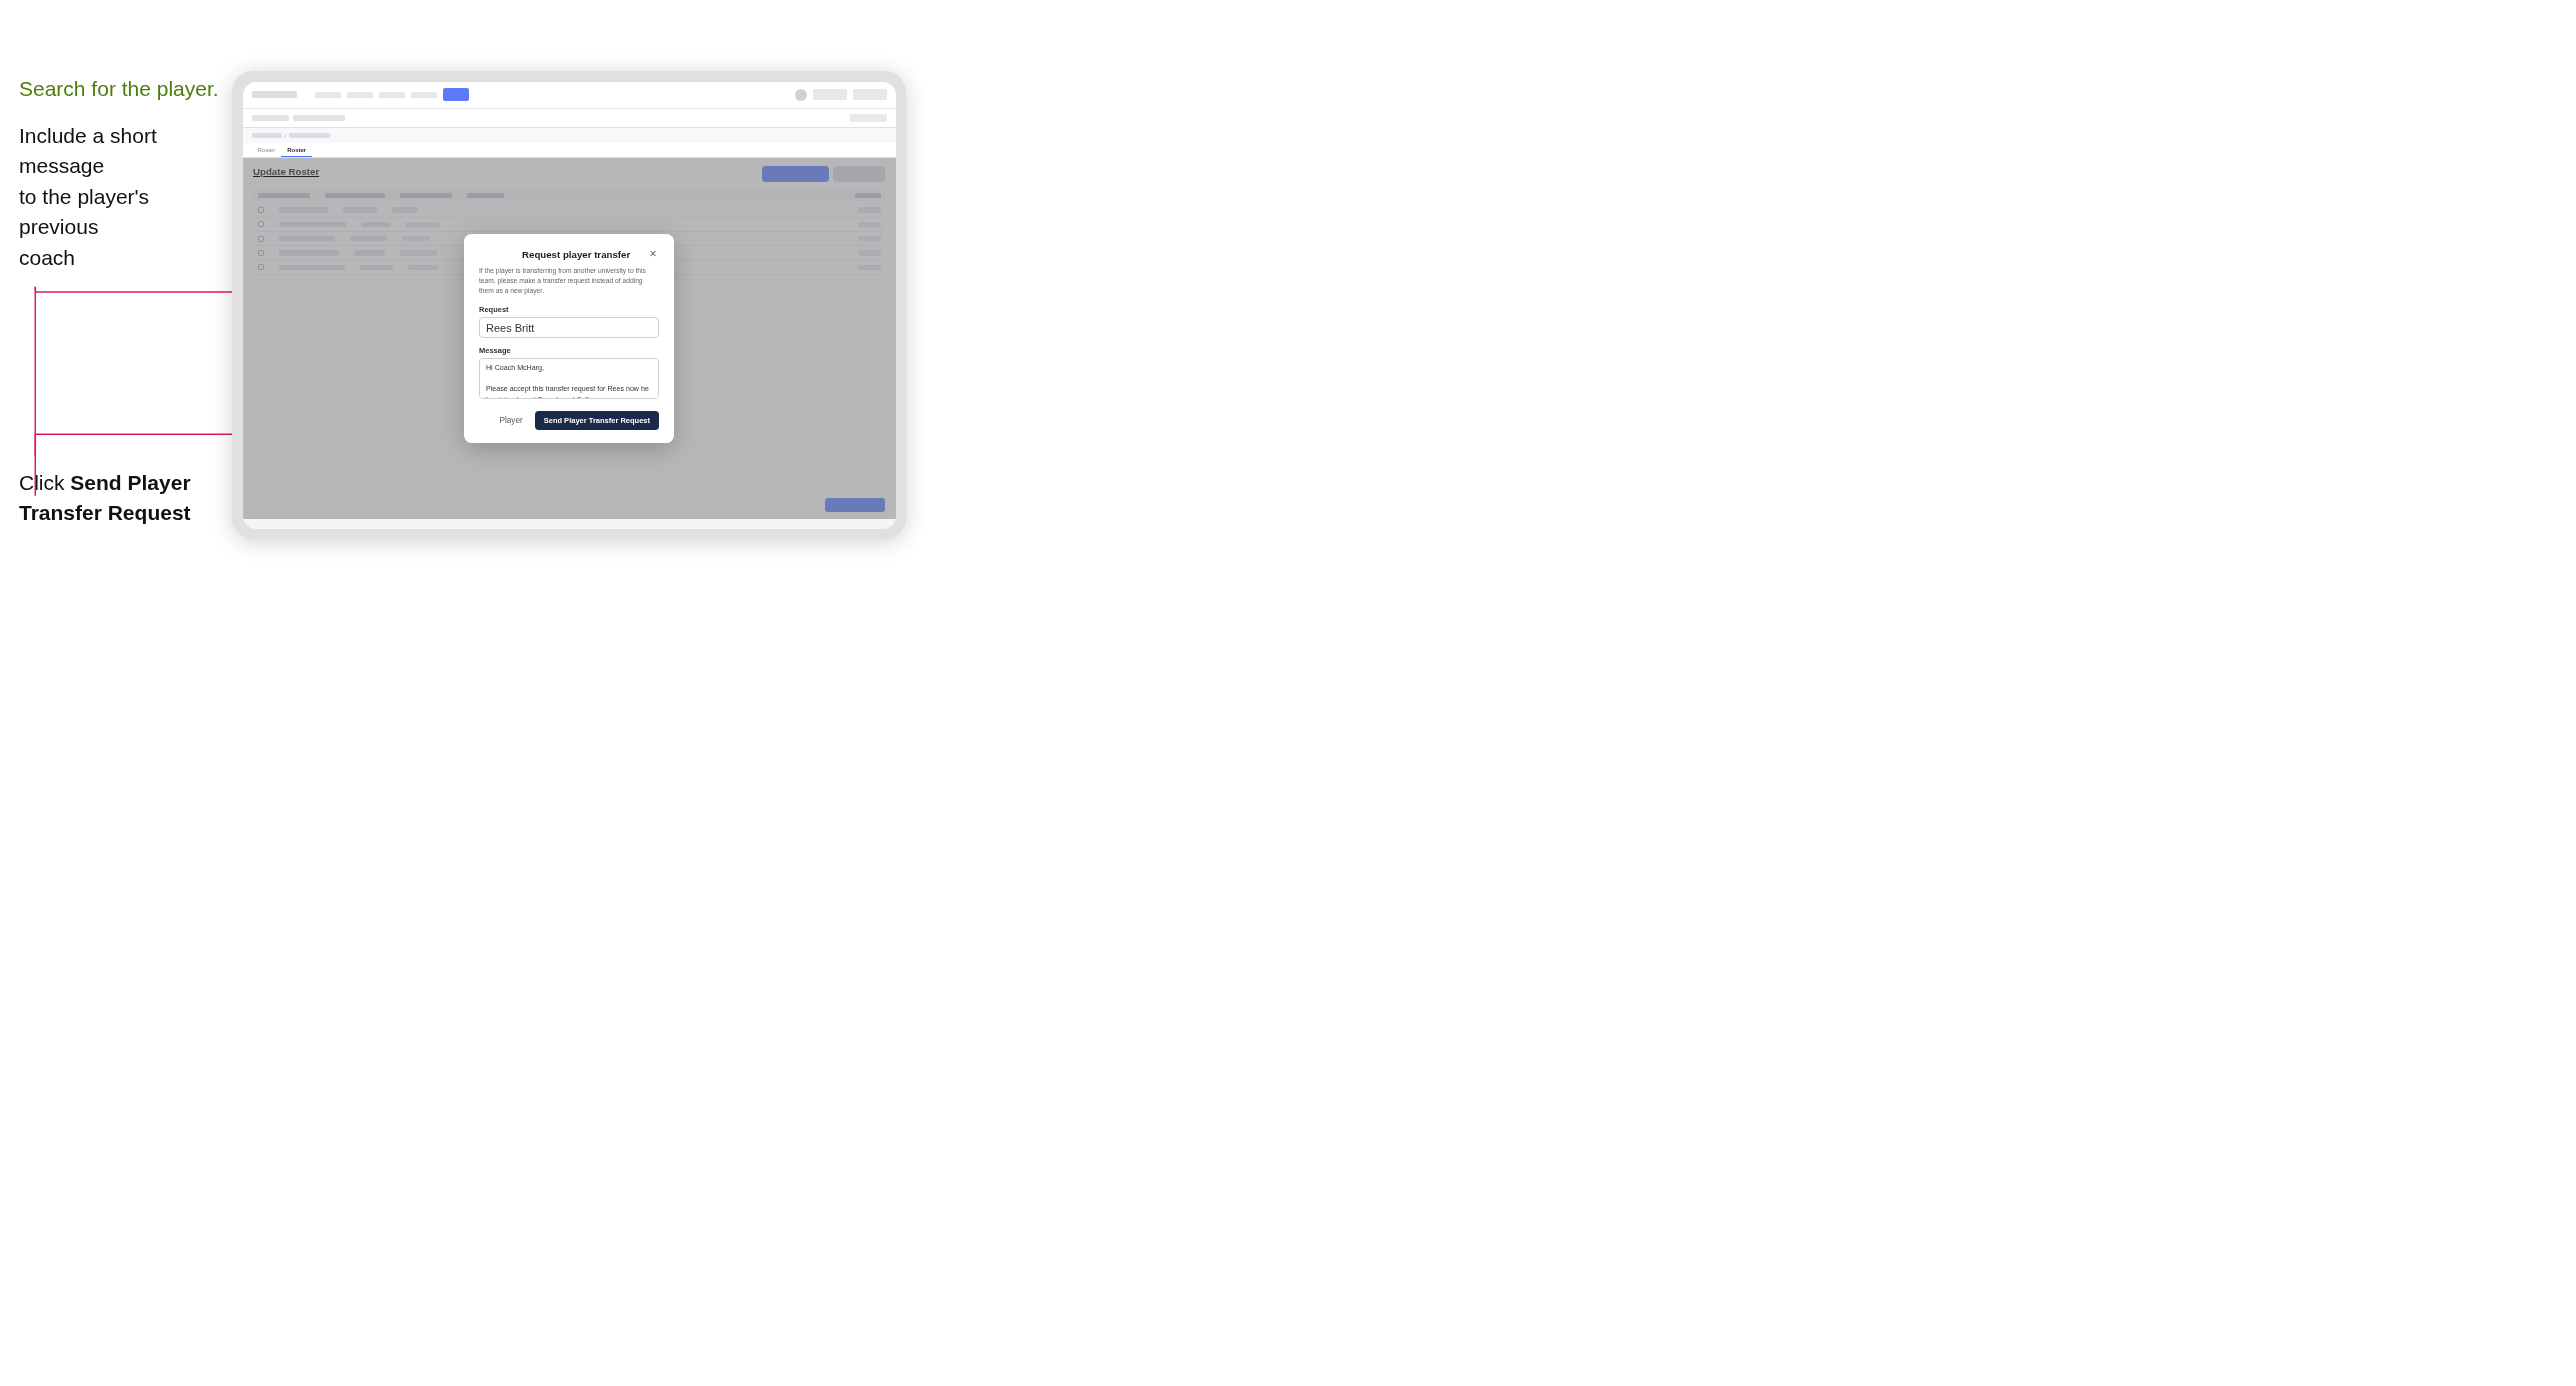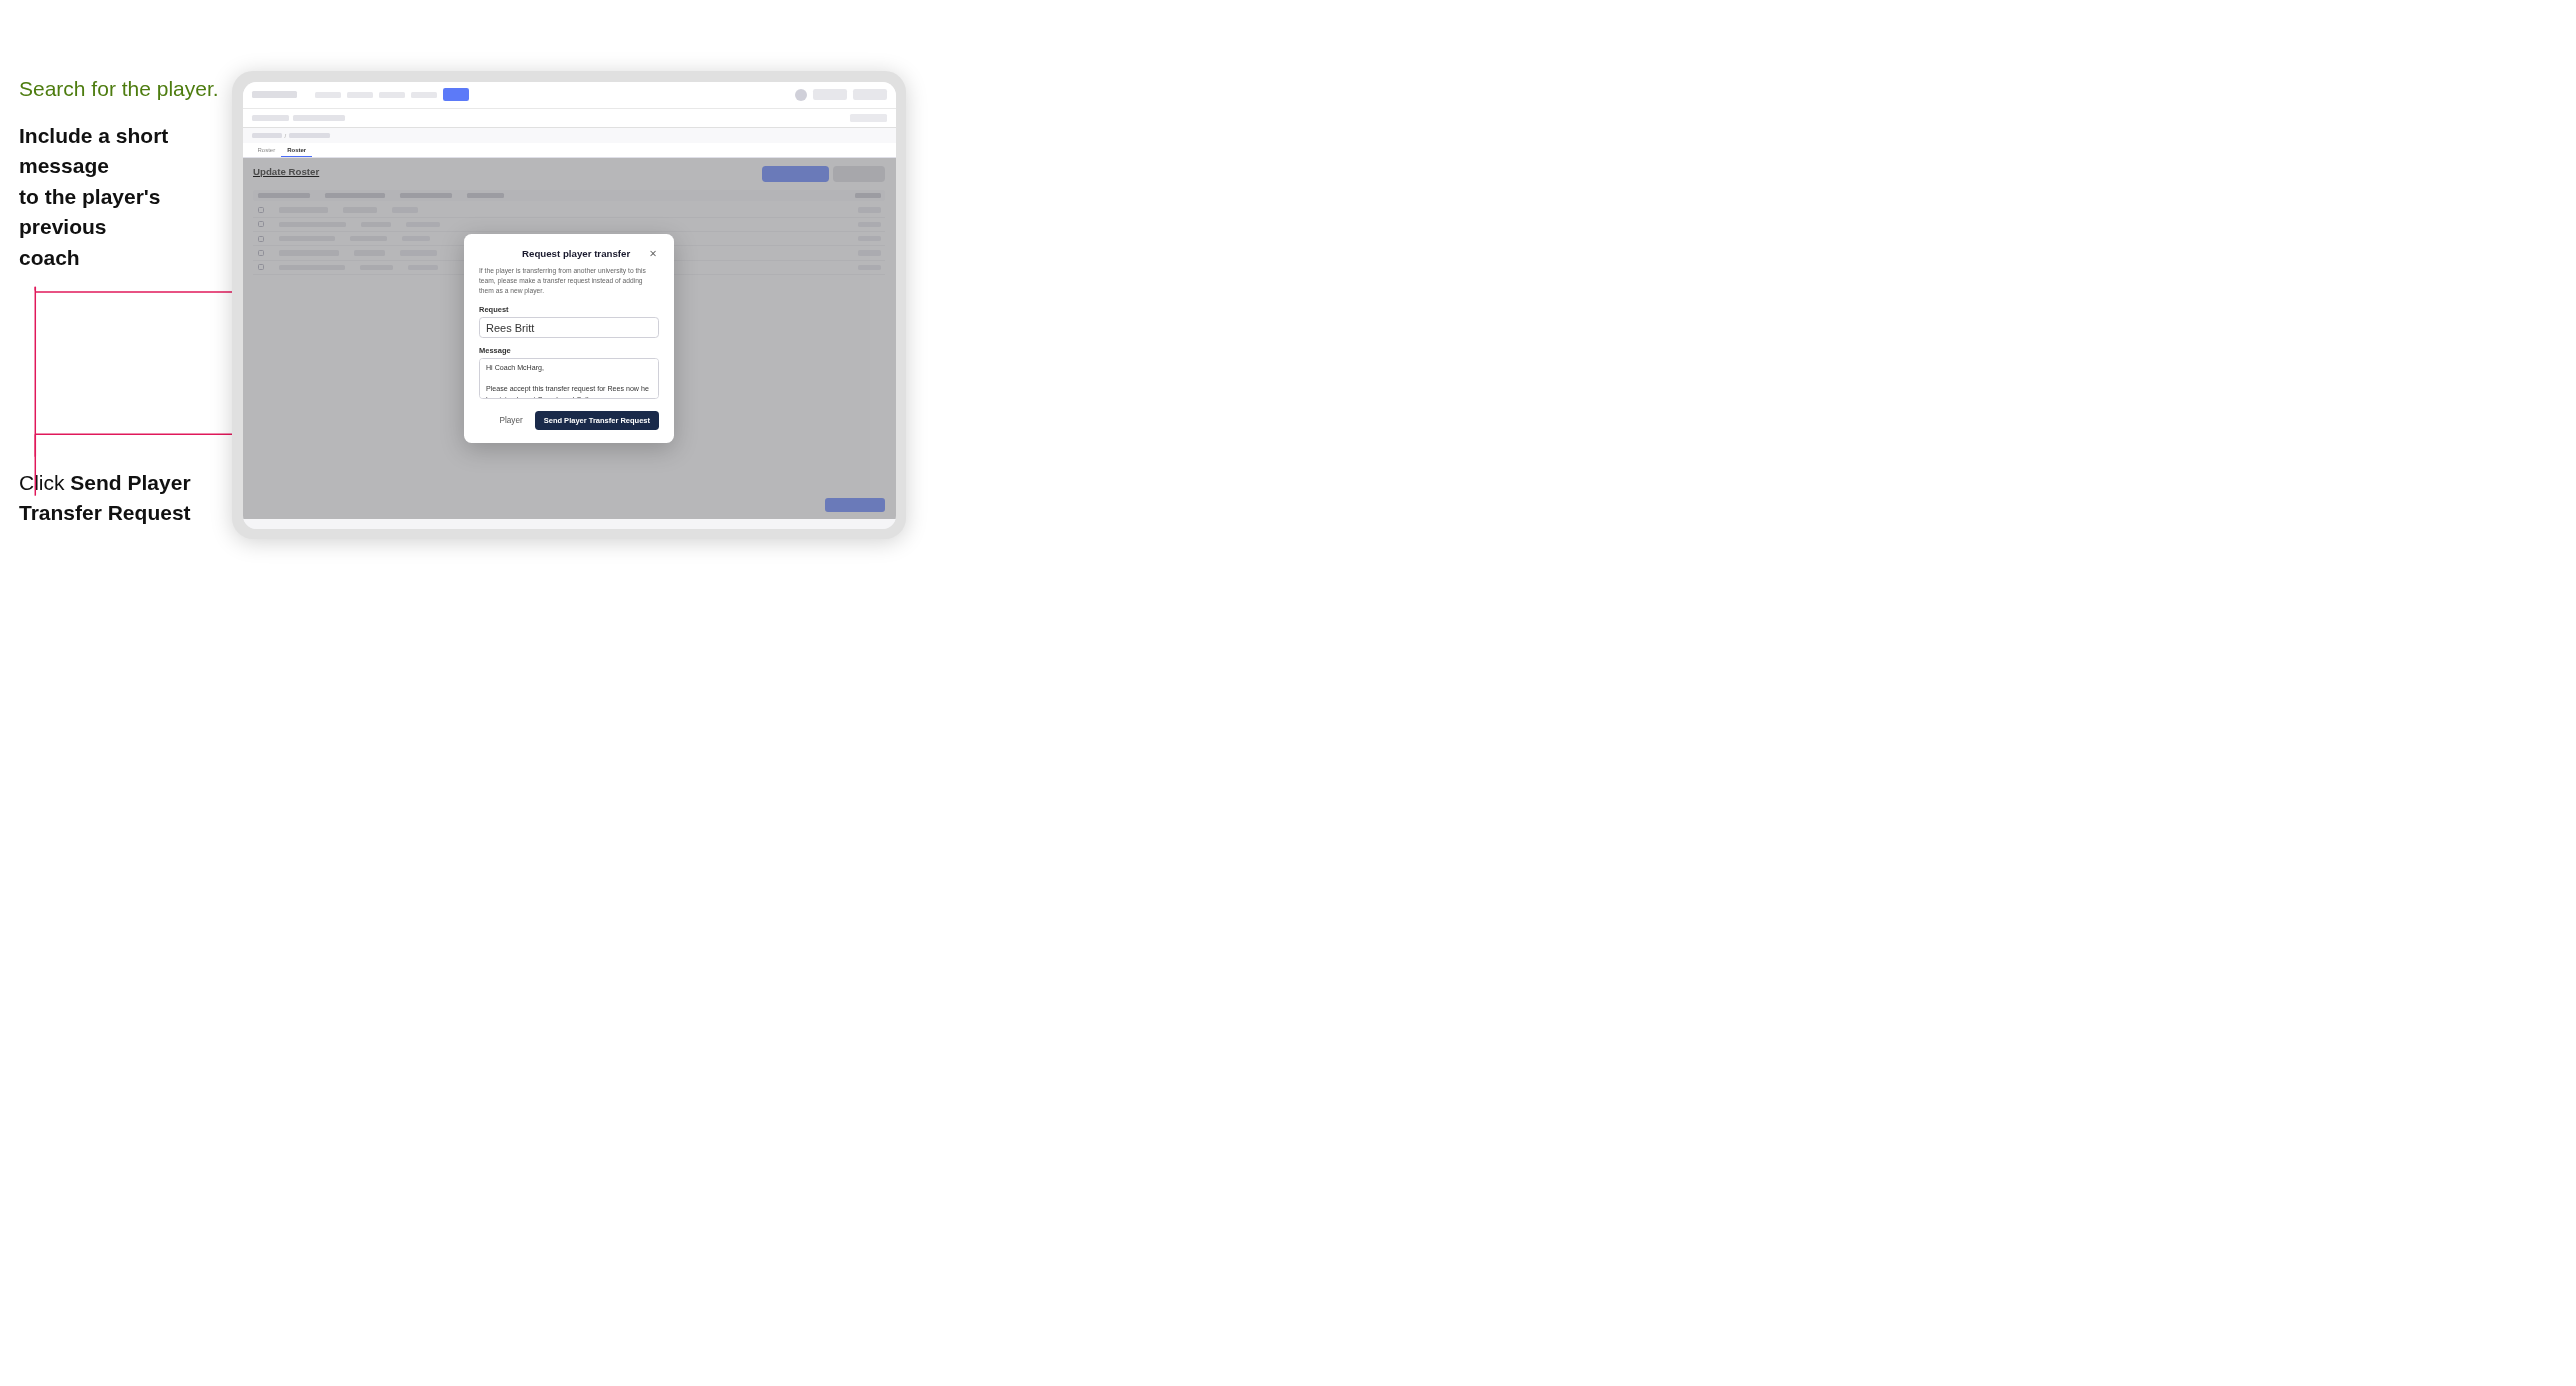--- a/index.html
+++ b/index.html
@@ -245,21 +245,21 @@
       background: #fff;
       border-radius: 7.5px;
       width: 210px;
       padding: 13.5px 15px;
       box-shadow: 0 6px 24px rgba(0,0,0,0.22);
       position: relative;
       filter: none;
     }
     .modal-header {
       display: flex;
-      align-items: center;
+      align-items: flex-end;
       justify-content: space-between;
       margin-bottom: 6px;
       padding-left: 43px;
     }
     .modal-title {
       font-size: 9.7px;
       font-weight: 700;
       color: #1a1a2e;
     }
     .modal-close {
@@ -347,21 +347,21 @@
       pointer-events: none;
     }
   </style>
 </head>
 <body>
 
 <div style="position:absolute; top:74px; left:19px; font-size:21px; color:#4d7c0f; font-weight:400; line-height:1.4;">
   <span>Search for the player.</span>
 </div>
 
-<div style="position:absolute; top:121px; left:19px; font-size:21px; color:#111; font-weight:700; line-height:1.45; width:198px;">
+<div style="position:absolute; top:121px; left:19px; font-size:21px; color:#111; font-weight:400; line-height:1.45; width:198px;">
   <span>Include a short message<br>to the player's previous<br>coach</span>
 </div>
 
 <div style="position:absolute; top:468px; left:19px; font-size:21px; color:#111; font-weight:400; line-height:1.45; width:198px;">
   <span>Click <strong>Send Player<br>Transfer Request</strong></span>
 </div>
 
 <svg class="arrows-overlay" xmlns="http://www.w3.org/2000/svg" viewBox="0 0 3440 1851" width="2576" height="1386">
 
   <line x1="47" y1="383" x2="47" y2="388" stroke="#e0185a" stroke-width="2"></line>

